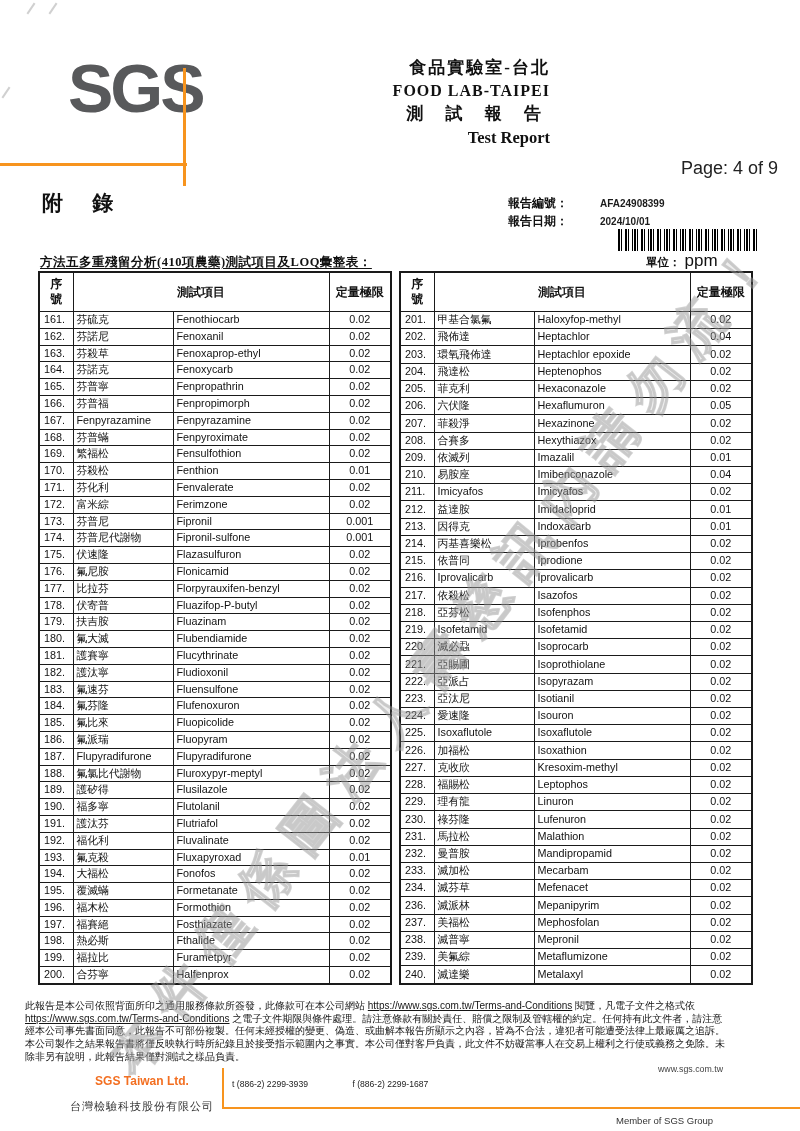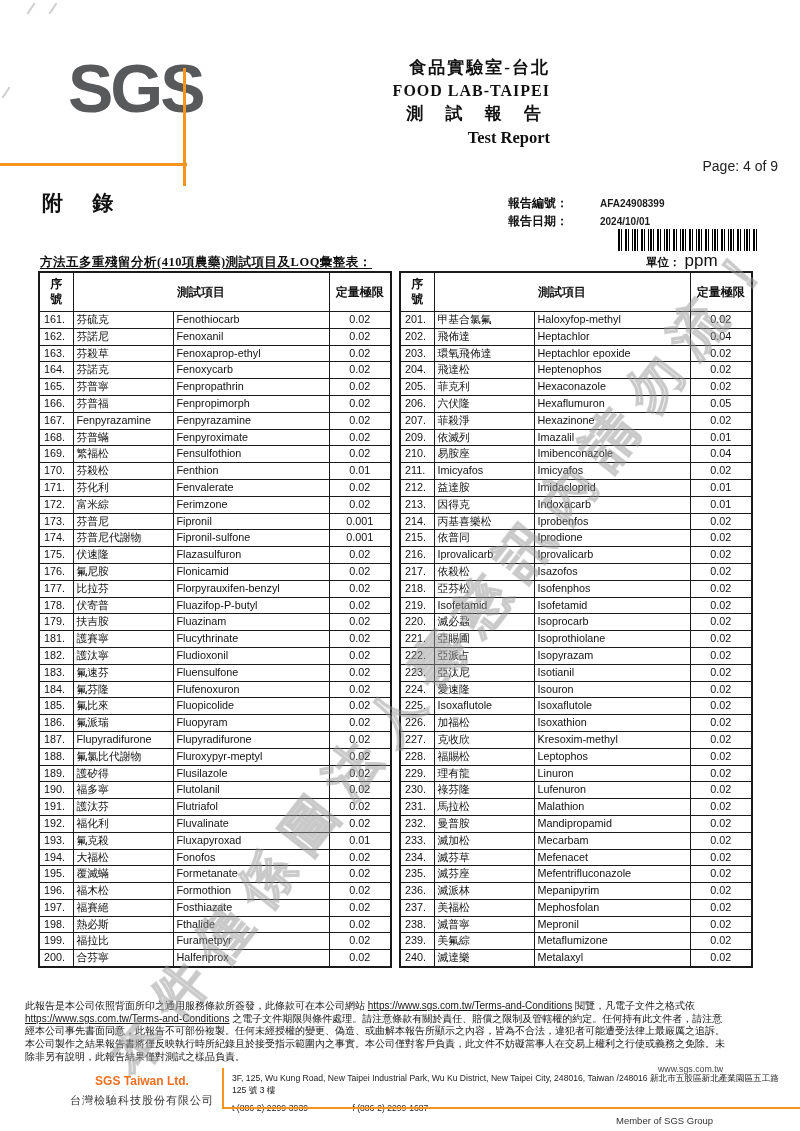--- a/index.html
+++ b/index.html
@@ -14,21 +14,21 @@
         letter-spacing:-3px;color:#58595b;font-family:"Liberation Sans",sans-serif;line-height:1;}
   .logo-hline{position:absolute;left:0;top:163px;width:187px;height:3px;background:#f7941e;}
   .logo-vline{position:absolute;left:183px;top:68px;width:3px;height:118px;background:#f7941e;}
 
   .titleblock{position:absolute;left:230px;top:56px;width:320px;text-align:right;}
   .titleblock .t1{font-size:17px;font-weight:bold;letter-spacing:2px;line-height:23px;}
   .titleblock .t2{font-size:16px;font-weight:bold;letter-spacing:1px;line-height:23px;}
   .titleblock .t3{font-size:17px;font-weight:bold;letter-spacing:9px;line-height:24px;}
   .titleblock .t4{font-size:16.5px;font-weight:bold;line-height:23px;}
 
-  .pagelabel{position:absolute;right:22px;top:158px;font-size:14px;color:#222;}
+  .pagelabel{position:absolute;right:22px;top:158px;font-size:18px;color:#222;}
   .appendix{position:absolute;left:42px;top:189px;font-size:21px;font-weight:bold;letter-spacing:12px;}
 
   .reportmeta{position:absolute;left:508px;top:193px;}
   .rline{height:18px;line-height:18px;}
   .rlabel{display:inline-block;width:92px;font-size:12px;font-weight:bold;}
   .rvalue{font-size:10px;font-weight:bold;color:#1c1c1c;font-family:"Liberation Sans",sans-serif;}
 
   .barcode{position:absolute;left:618px;top:229px;width:140px;height:22px;
     background:repeating-linear-gradient(90deg,
       #000 0 2px,#fff 2px 3px,#000 3px 4px,#fff 4px 7px,
@@ -52,21 +52,21 @@
   .ttable td.loq{text-align:center;}
 
   
   .disclaimer{position:absolute;left:25px;top:1000px;width:753px;font-size:10px;
     line-height:12.7px;color:#151515;}
   .disclaimer .url{text-decoration:underline;}
 
   .company{position:absolute;left:62px;top:1074px;width:160px;text-align:center;}
   .company .cname-en{color:#f36f21;font-weight:bold;font-size:12px;}
   .company .cname-zh{font-family:"Liberation Serif","DejaVu Serif",serif;font-size:11px;
-    letter-spacing:1px;color:#333;margin-top:5px;}
+    letter-spacing:1px;color:#333;margin-top:11px;}
   .f-divider{position:absolute;left:222px;top:1068px;width:2px;height:41px;background:#f7941e;}
   .addrblock{position:absolute;left:232px;top:1073px;width:548px;font-size:8.6px;color:#222;}
   .addrblock .telrow{margin-top:6px;}
   .addrblock .tel{display:inline-block;width:118px;}
   .website{position:absolute;left:628px;top:1064px;font-size:8.8px;color:#444;margin-left:30px;}
   .f-hline{position:absolute;left:222px;top:1107px;width:578px;height:2px;background:#f7941e;}
   .member{position:absolute;left:616px;top:1115px;font-size:9.5px;color:#333;}
 
   
   .watermark{position:absolute;left:92px;top:1045px;transform:rotate(-52deg);transform-origin:0 0;
@@ -242,20 +242,26 @@
           <td class="en">Fluazifop-P-butyl</td>
           <td class="loq">0.02</td>
         </tr>
         <tr>
           <td class="no">179.</td>
           <td class="zh">扶吉胺</td>
           <td class="en">Fluazinam</td>
           <td class="loq">0.02</td>
         </tr>
         <tr>
+          <td class="no">180.</td>
+          <td class="zh">氟大滅</td>
+          <td class="en">Flubendiamide</td>
+          <td class="loq">0.02</td>
+        </tr>
+        <tr>
           <td class="no">181.</td>
           <td class="zh">護賽寧</td>
           <td class="en">Flucythrinate</td>
           <td class="loq">0.02</td>
         </tr>
         <tr>
           <td class="no">182.</td>
           <td class="zh">護汰寧</td>
           <td class="en">Fludioxonil</td>
           <td class="loq">0.02</td>
@@ -422,20 +428,26 @@
           <td class="en">Hexaflumuron</td>
           <td class="loq">0.05</td>
         </tr>
         <tr>
           <td class="no">207.</td>
           <td class="zh">菲殺淨</td>
           <td class="en">Hexazinone</td>
           <td class="loq">0.02</td>
         </tr>
         <tr>
+          <td class="no">208.</td>
+          <td class="zh">合賽多</td>
+          <td class="en">Hexythiazox</td>
+          <td class="loq">0.02</td>
+        </tr>
+        <tr>
           <td class="no">209.</td>
           <td class="zh">依滅列</td>
           <td class="en">Imazalil</td>
           <td class="loq">0.01</td>
         </tr>
         <tr>
           <td class="no">210.</td>
           <td class="zh">易胺座</td>
           <td class="en">Imibenconazole</td>
           <td class="loq">0.04</td>
@@ -575,26 +587,20 @@
         <tr>
           <td class="no">233.</td>
           <td class="zh">滅加松</td>
           <td class="en">Mecarbam</td>
           <td class="loq">0.02</td>
         </tr>
         <tr>
           <td class="no">234.</td>
           <td class="zh">滅芬草</td>
           <td class="en">Mefenacet</td>
-          <td class="loq">0.02</td>
-        </tr>
-        <tr>
-          <td class="no">235.</td>
-          <td class="zh">滅芬座</td>
-          <td class="en">Mefentrifluconazole</td>
           <td class="loq">0.02</td>
         </tr>
         <tr>
           <td class="no">236.</td>
           <td class="zh">滅派林</td>
           <td class="en">Mepanipyrim</td>
           <td class="loq">0.02</td>
         </tr>
         <tr>
           <td class="no">237.</td>
@@ -631,21 +637,20 @@
     <div><span>本公司製作之結果報告書將僅反映執行時所紀錄且於接受指示範圍內之事實。本公司僅對客戶負責，此文件不妨礙當事人在交易上權利之行使或義務之免除。未</span></div>
     <div><span>除非另有說明，此報告結果僅對測試之樣品負責。</span></div>
   </div>
 
 <div class="company">
   <div class="cname-en">SGS Taiwan Ltd.</div>
   <div class="cname-zh">台灣檢驗科技股份有限公司</div>
 </div>
 <div class="f-divider"></div>
 <div class="addrblock">
-  <div>3F, 125, Wu Kung Road, New Taipei Industrial Park, Wu Ku District, New Taipei City, 248016, Taiwan /248016 新北市五股區新北產業園區五工路 125 號 3 樓</div>
   <div class="telrow">
     <span class="tel">t (886-2) 2299-3939</span>
     <span>f (886-2) 2299-1687</span>
   </div>
 </div>
 <div class="website">www.sgs.com.tw</div>
 <div class="f-hline"></div>
 <div class="member">Member of SGS Group</div>
 
 </body></html>

